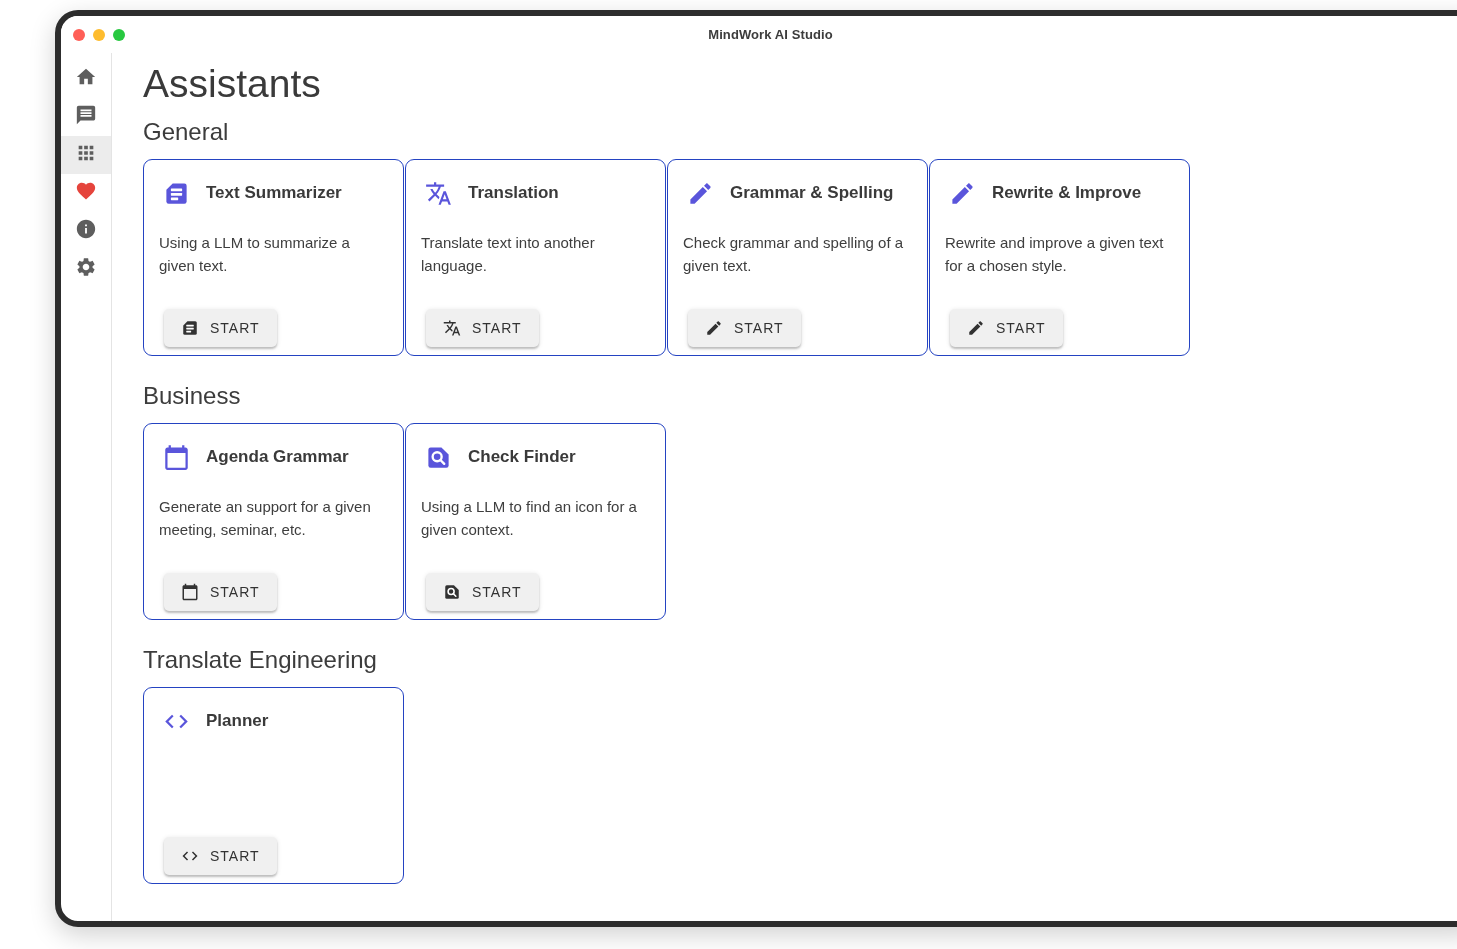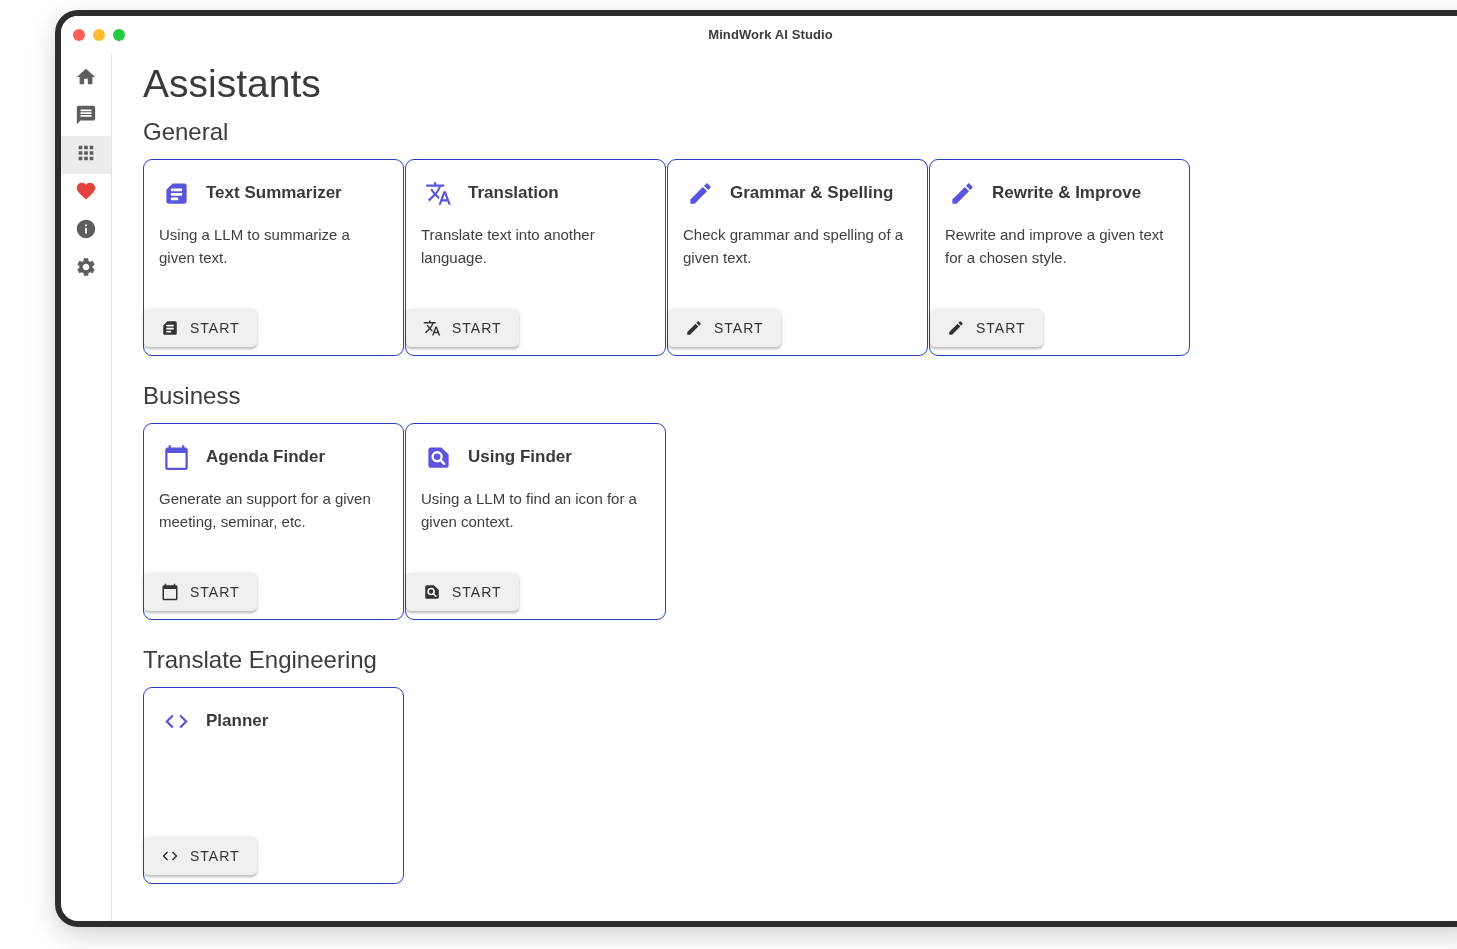--- a/index.html
+++ b/index.html
@@ -55,24 +55,24 @@
     border:1.6px solid #2443C2;
     border-radius:9px;
     background:#fff;
     position:relative;
   }
   .card-header { display:flex; align-items:center; gap:16px; padding:20px 18px 0 19px; }
   .cicon { width:27px; height:27px; color:#5A55DB; flex:0 0 auto; display:inline-flex; }
   .cicon svg { width:27px; height:27px; fill:currentColor; }
   .card-title { font-size:17px; font-weight:700; color:#3a3a3a; white-space:nowrap; }
   .card-desc {
-    padding:0 18px 0 15px; margin-top:17px;
+    padding:0 18px 0 15px; margin-top:25px;
     font-size:15px; color:#3e3e3e; line-height:1.53;
   }
-  .card-action { position:absolute; left:0; bottom:8px;text-decoration:underline; }
+  .card-action { position:absolute; left:20px; bottom:8px;text-decoration:underline; }
   .start-btn {
     display:inline-flex; align-items:center; gap:11px;
     background:#F0F0F0; border:none; border-radius:5px;
     padding:10px 17px;
     font-family:"Liberation Sans", sans-serif;
     font-size:14px; font-weight:500; letter-spacing:1px; color:#323232;
     box-shadow:0 2px 2px rgba(0,0,0,0.20), 0 1px 5px rgba(0,0,0,0.12);
     cursor:pointer;
   }
   .bicon { width:18px; height:18px; color:#323232; display:inline-flex; }
@@ -277,21 +277,21 @@
         <h2 class="section-heading">Business</h2>
         <div class="cards">
 
           <div class="card">
             <div class="card-header">
               <span class="cicon">
                   <svg>
                     <use href="#i-calendar"></use>
                   </svg>
                 </span>
-              <span class="card-title">Agenda Finder</span>
+              <span class="card-title">Agenda Grammar</span>
             </div>
             <div class="card-desc">Generate an support for a given meeting, seminar, etc.</div>
             <div class="card-action">
               <button class="start-btn">
                 <span class="bicon">
                     <svg>
                       <use href="#i-calendar"></use>
                     </svg>
                   </span>
                 <span>START</span>
@@ -299,21 +299,21 @@
             </div>
           </div>
 
           <div class="card">
             <div class="card-header">
               <span class="cicon">
                   <svg>
                     <use href="#i-iconsearch"></use>
                   </svg>
                 </span>
-              <span class="card-title">Using Finder</span>
+              <span class="card-title">Check Finder</span>
             </div>
             <div class="card-desc">Using a LLM to find an icon for a given context.</div>
             <div class="card-action">
               <button class="start-btn">
                 <span class="bicon">
                     <svg>
                       <use href="#i-iconsearch"></use>
                     </svg>
                   </span>
                 <span>START</span>

